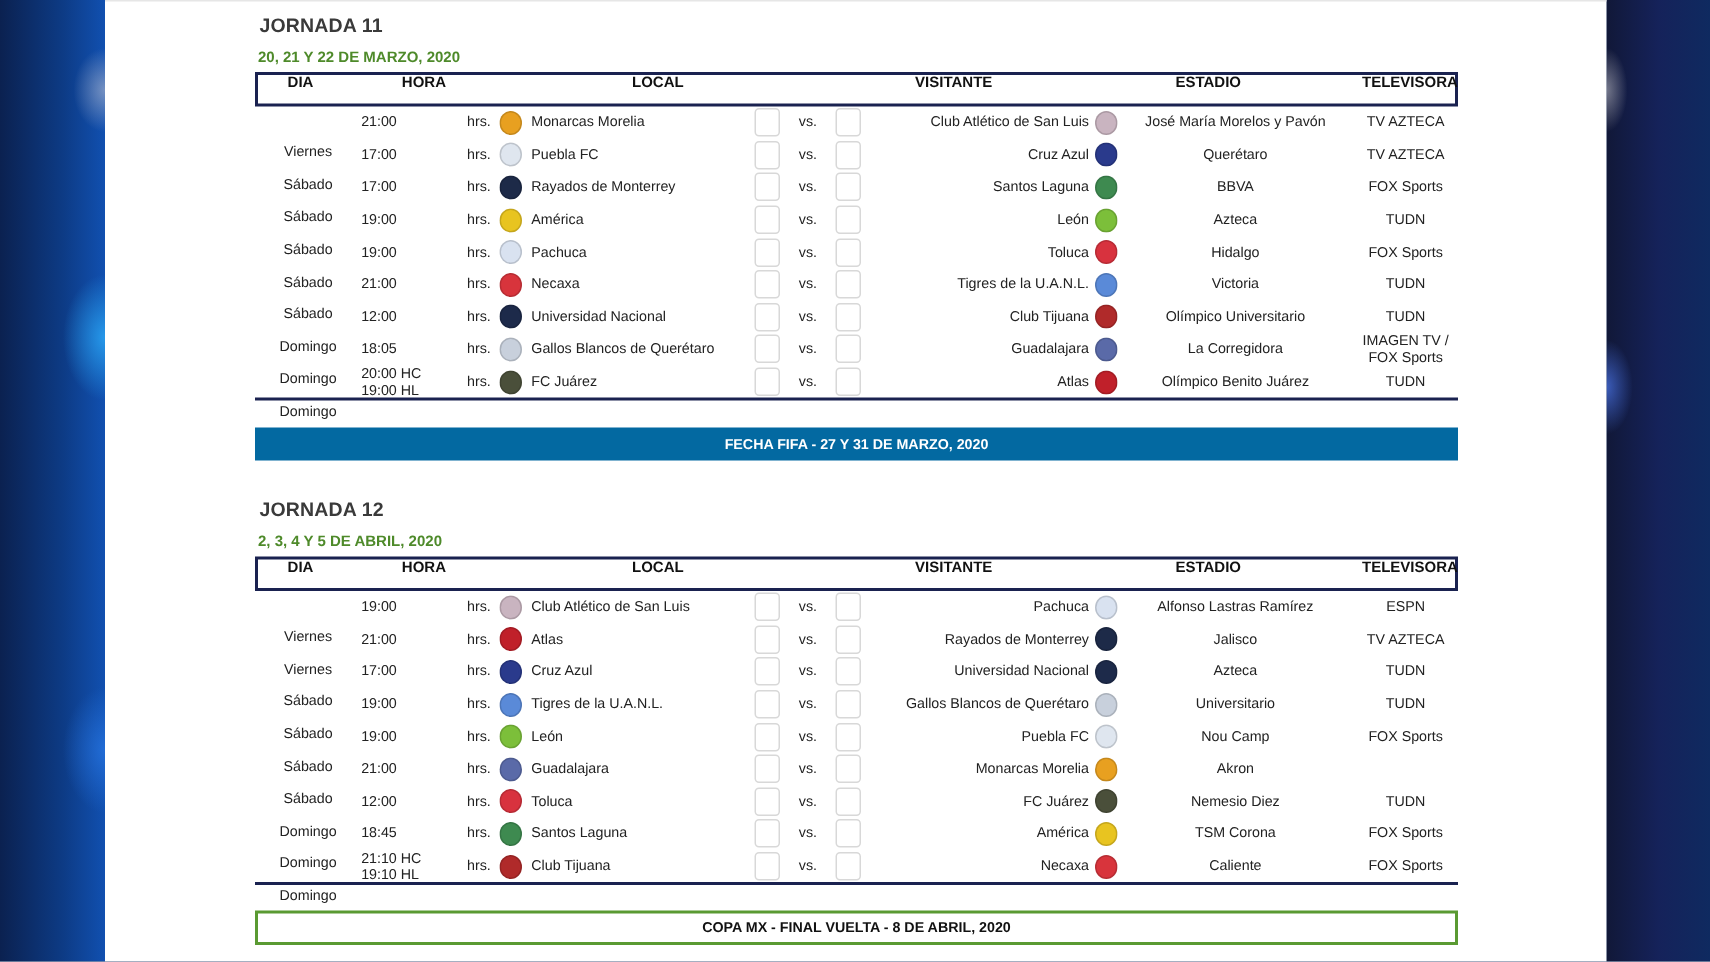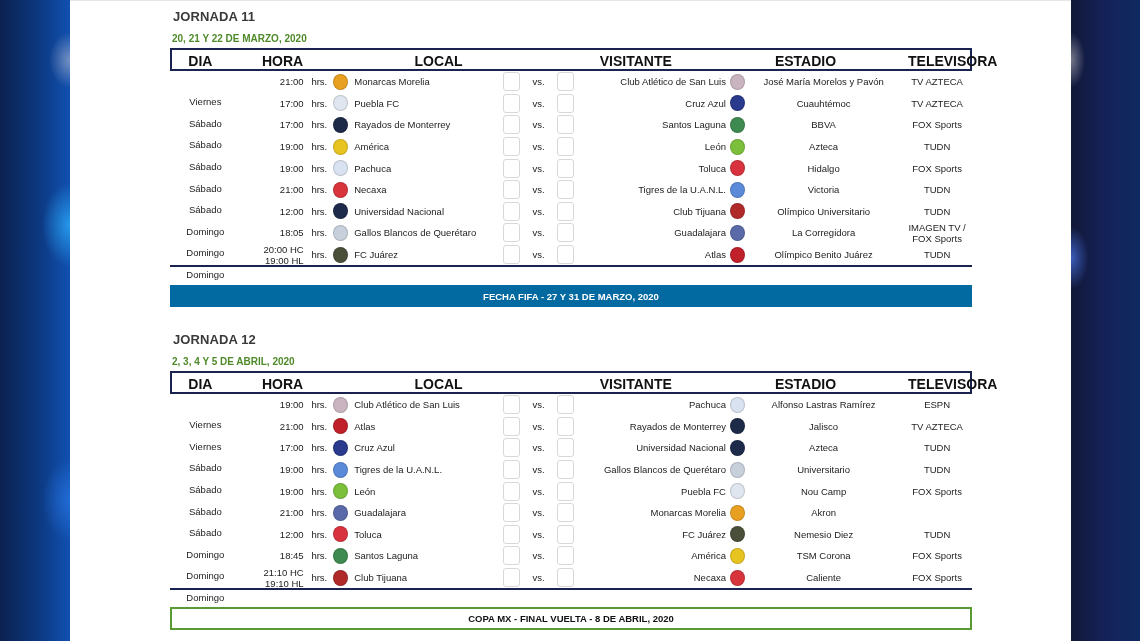--- a/index.html
+++ b/index.html
@@ -36,32 +36,32 @@
   }
   .section-date {
     position: absolute; left: 102px;
     font-size: 10px; font-weight: bold; color: #4e8a2a;
   }
   .tbl {
     position: absolute; left: 100px; width: 802px;
   }
   .thead {
     height: 23px; border: 2px solid #1a2250;
-    display: flex; align-items: flex-end;
-    font-size: 14px; font-weight: bold; color: #111; gap: 28px;
+    display: flex; align-items: flex-start;
+    font-size: 10px; font-weight: bold; color: #111; gap: 28px;
   }
   .thead span { display: block; text-align: center; }
   .rows { border-bottom: 2px solid #1a2250; }
   .row {
     height: 21.6px; display: flex; align-items: center;
     font-size: 9.5px; color: #222;
     position: relative;
   }
   .c-dia { width: 72px; text-align: center; margin-top: 40px; }
-  .c-hora { width: 64px; text-align: right; line-height: 11px; }
+  .c-hora { width: 64px; text-align: left; line-height: 11px; }
   .c-hrs { width: 26px; text-align: right; padding-right: 2px; }
   .c-local { width: 176px; display: flex; align-items: center; }
   .c-local .logo { margin: 0 6px 0 4px; }
   .c-box1 { width: 17px; height: 19px; border: 1px solid #d8d8d8; border-radius: 3px; margin-left: 1px; }
   .c-vs { width: 38px; text-align: center; }
   .c-box2 { width: 17px; height: 19px; border: 1px solid #d8d8d8; border-radius: 3px; }
   .c-visit { width: 174px; display: flex; align-items: center; justify-content: flex-end; }
   .c-visit .logo { margin: 0 0 0 4px; }
   .c-estadio { width: 160px; text-align: center; }
   .c-tv { width: 71px; text-align: center; line-height: 11px; }
@@ -130,21 +130,21 @@
       <span class="logo" style="background: rgb(223, 230, 239);"></span>
       <span class="name">Puebla FC</span>
     </div>
     <div class="c-box1"></div>
     <div class="c-vs">vs.</div>
     <div class="c-box2"></div>
     <div class="c-visit">
       <span class="name">Cruz Azul</span>
       <span class="logo" style="background: rgb(42, 58, 140);"></span>
     </div>
-    <div class="c-estadio">Cuauhtémoc</div>
+    <div class="c-estadio">Querétaro</div>
     <div class="c-tv">TV AZTECA</div>
   </div>
         <div class="row">
     <div class="c-dia">Sábado</div>
     <div class="c-hora">17:00</div>
     <div class="c-hrs">hrs.</div>
     <div class="c-local">
       <span class="logo" style="background: rgb(29, 42, 72);"></span>
       <span class="name">Rayados de Monterrey</span>
     </div>

